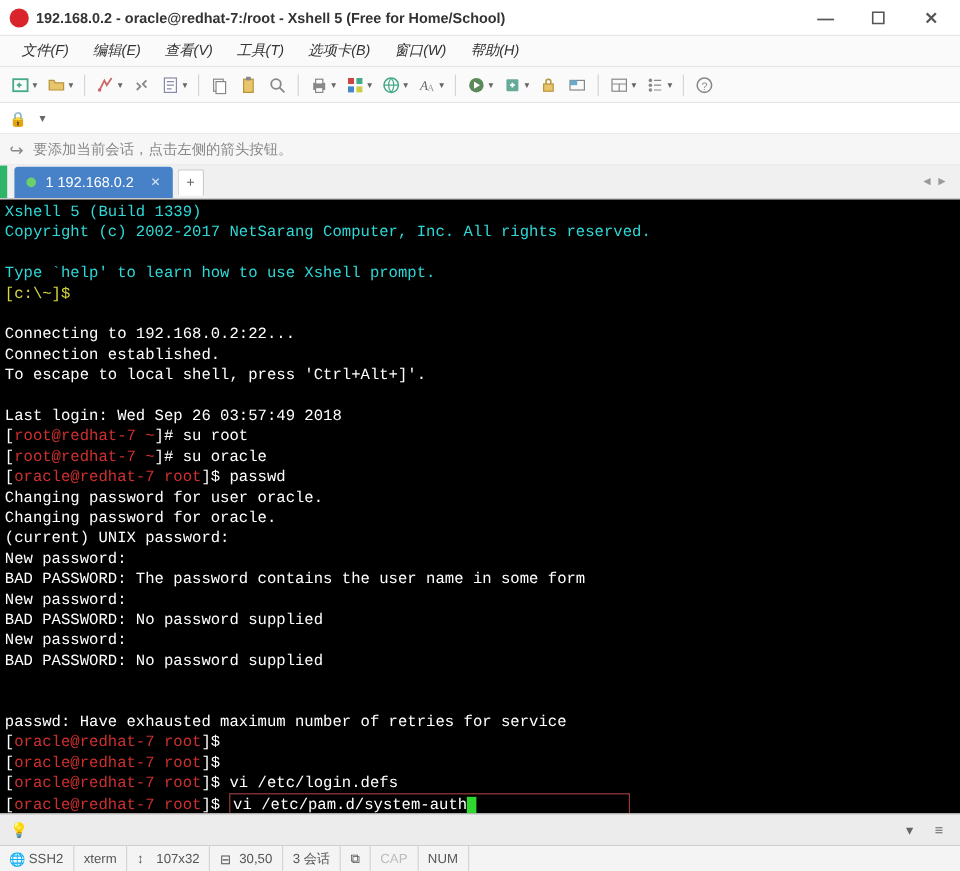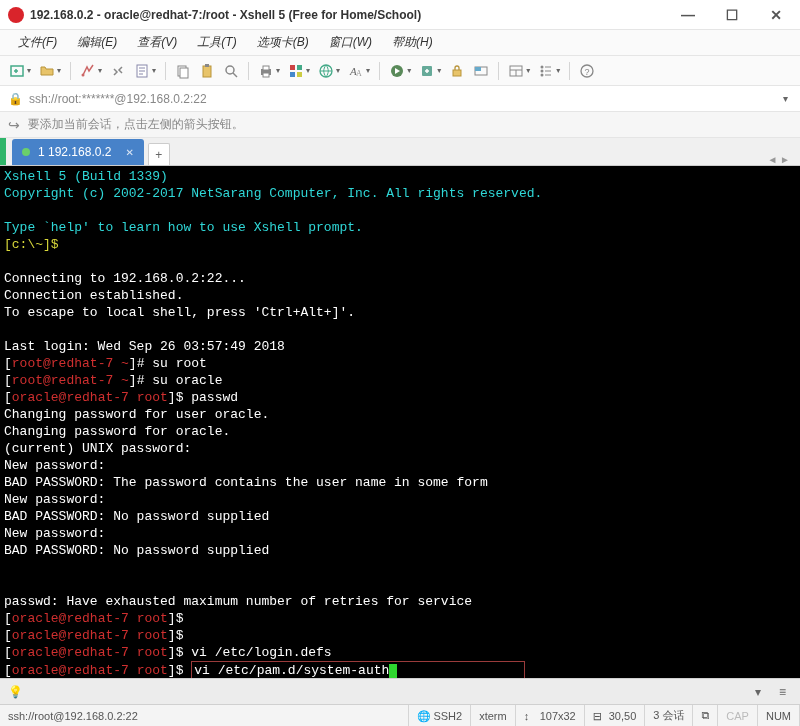--- a/index.html
+++ b/index.html
@@ -21,21 +21,21 @@
 .isvg { width:16px; height:16px; }
 
 .addrbar { height:26px; display:flex; align-items:center; padding:0 8px; background:#fff; border-bottom:1px solid #e5e5e5; color:#888; gap:6px; }
 .addrbar .lock { font-size:12px; }
 .addrbar .addr { flex:1; }
 .addrbar .ddl { font-size:10px; color:#666; cursor:pointer; padding:2px 4px; }
 
 .infobar { height:26px; display:flex; align-items:center; padding:0 8px; background:#f6f6f6; color:#888; gap:8px; border-bottom:1px solid #e5e5e5; }
 .infobar .arrico { font-size:14px; }
 
-.tabbar { height:28px; display:flex; align-items:flex-end; background:#f0f0f0; border-bottom:1px solid #ccc; padding:0 4px; position:relative; }
+.tabbar { height:28px; display:flex; align-items:center; background:#f0f0f0; border-bottom:1px solid #ccc; padding:0 4px; position:relative; }
 .tabbar::before { content:""; position:absolute; left:0; top:0; width:6px; height:100%; background:#2fb56a; }
 .tab { height:26px; background:#4782c9; color:#fff; display:flex; align-items:center; padding:0 10px; border-top-left-radius:3px; border-top-right-radius:3px; margin-left:8px; cursor:pointer; gap:8px; }
 .tab .dot { width:8px; height:8px; border-radius:50%; background:#6bd06b; }
 .tab .cls { margin-left:6px; font-size:10px; opacity:.8; }
 .addtab { height:22px; width:22px; margin-left:4px; background:#fff; border:1px solid #ccc; border-bottom:none; display:flex; align-items:center; justify-content:center; cursor:pointer; color:#666; border-radius:2px 2px 0 0; }
 .tabnav { margin-left:auto; color:#999; font-size:10px; padding:0 6px; }
 
 .term { flex:1; background:#000; color:#fff; font-family:Liberation Mono, monospace; font-size:13px; line-height:17px; padding:2px 4px; white-space:pre; overflow:hidden; }
 .term .teal { color:#2fd7d7; }
 .term .ylw { color:#d7d73a; }
@@ -197,21 +197,20 @@
   <div class="tbtn">
       <svg class="isvg" viewBox="0 0 16 16">
         <circle cx="8" cy="8" r="6" fill="none" stroke="#888" stroke-width="1.3"></circle>
         <text x="5.5" y="12" font-size="9" fill="#888">?</text>
       </svg>
     </div>
 </div>
 
 <div class="addrbar">
   <span class="lock">🔒</span>
-  <span class="addr">ssh://root:*******@192.168.0.2:22</span>
   <span class="ddl">▾</span>
 </div>
 
 <div class="infobar">
   <span class="arrico">↪</span>
   <span>要添加当前会话，点击左侧的箭头按钮。</span>
 </div>
 
 <div class="tabbar">
   <div class="tab">
@@ -256,21 +255,20 @@
 </div>
 
 <div class="msgbar">
   <span class="lamp">💡</span>
   <span class="spacer"></span>
   <span class="mbtn">▾</span>
   <span class="mbtn">≡</span>
 </div>
 
 <div class="statusbar">
-  <div class="sseg fill">ssh://root@192.168.0.2:22</div>
   <div class="sseg">
       <span class="sicon">🌐</span>
       <span>SSH2</span>
     </div>
   <div class="sseg">xterm</div>
   <div class="sseg">
       <span class="sicon">↕</span>
       <span>107x32</span>
     </div>
   <div class="sseg">

